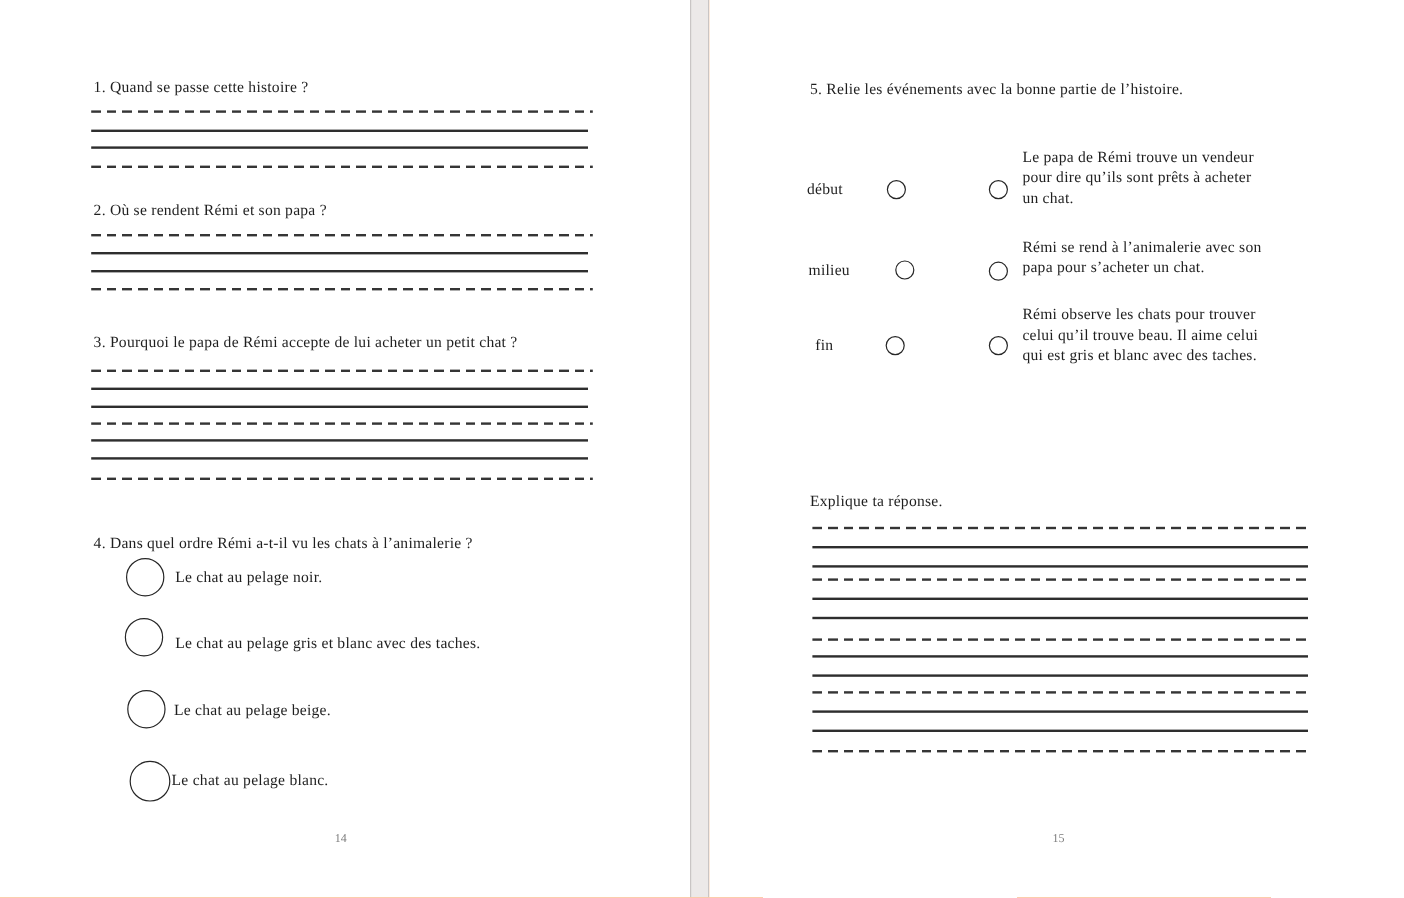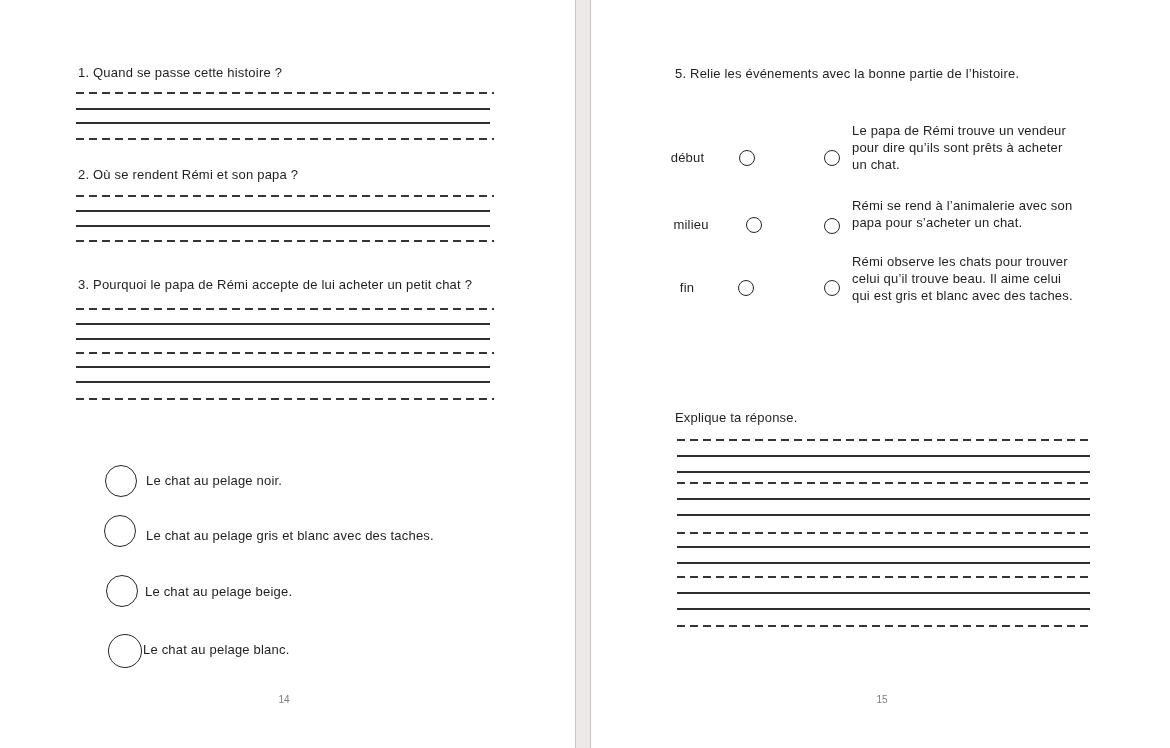--- a/index.html
+++ b/index.html
@@ -1,18 +1,18 @@
 <!DOCTYPE html>
 <html><head>
 <meta charset="utf-8">
 <style>
   html,body { margin:0; padding:0; background:#ffffff; }
   .canvas {
     position:relative; width:1170px; height:748px; background:#f97316;
-    overflow:hidden; font-family:Liberation Sans, sans-serif; color:#1f1f1f;
+    overflow:hidden; font-family:Liberation Serif, serif; color:#1f1f1f;
   }
   .page { position:absolute; top:0; height:748px; background:#ffffff; }
   .page-left { left:0; width:575px; }
   .page-right { left:591px; width:579px; }
   .spine {
     position:absolute; top:0; left:575px; width:16px; height:748px;
     background:#ece9e8; border-left:1px solid #c9c5c4; border-right:1px solid #c9c5c4;
     box-sizing:border-box;
   }
   .q-title { position:absolute; font-size:13px; line-height:16px; white-space:nowrap; letter-spacing:0.2px; }
@@ -53,20 +53,21 @@
 
     <div class="q-title" style="left:78px; top:277px">3. Pourquoi le papa de Rémi accepte de lui acheter un petit chat ?</div>
     <div class="line dashed" style="left:76px; top:308px; width:418px"></div>
     <div class="line solid" style="left:76px; top:323px; width:414px"></div>
     <div class="line solid" style="left:76px; top:338px; width:414px"></div>
     <div class="line dashed" style="left:76px; top:352px; width:418px"></div>
     <div class="line solid" style="left:76px; top:366px; width:414px"></div>
     <div class="line solid" style="left:76px; top:381px; width:414px"></div>
     <div class="line dashed" style="left:76px; top:398px; width:418px"></div>
 
+    <div class="q-title" style="left:78px; top:445px">4. Dans quel ordre Rémi a-t-il vu les chats à l’animalerie ?</div>
 
     <div>
       <div class="circle-lg" style="left:105px; top:465px"></div>
       <div class="opt-label" style="left:146px; top:473px">Le chat au pelage noir.</div>
     </div>
     <div>
       <div class="circle-lg" style="left:104px; top:515px"></div>
       <div class="opt-label" style="left:146px; top:528px">Le chat au pelage gris et blanc avec des taches.</div>
     </div>
     <div>

